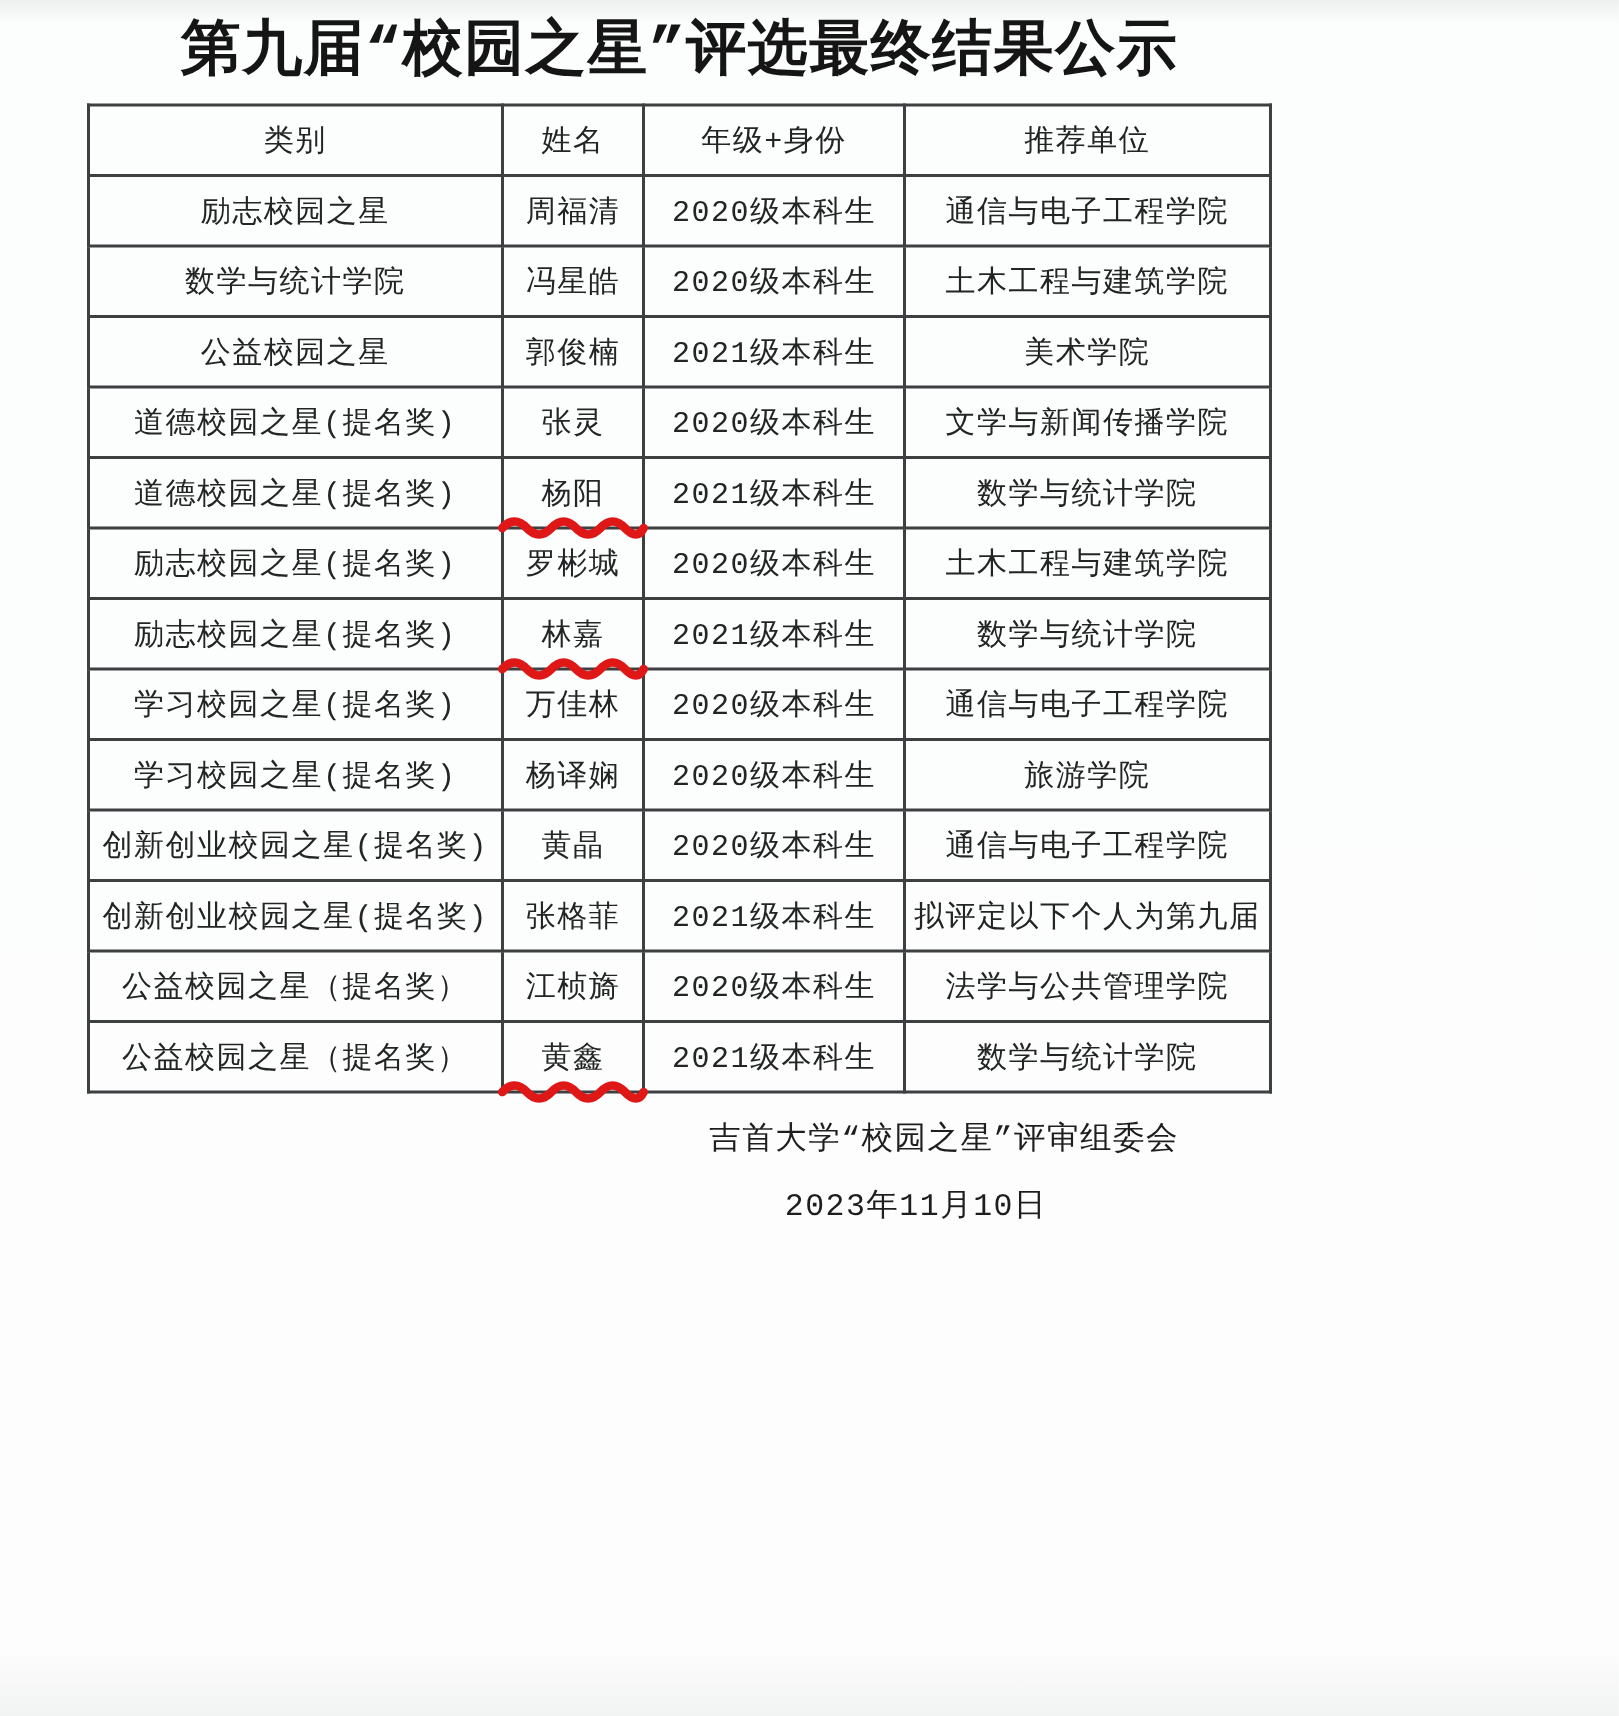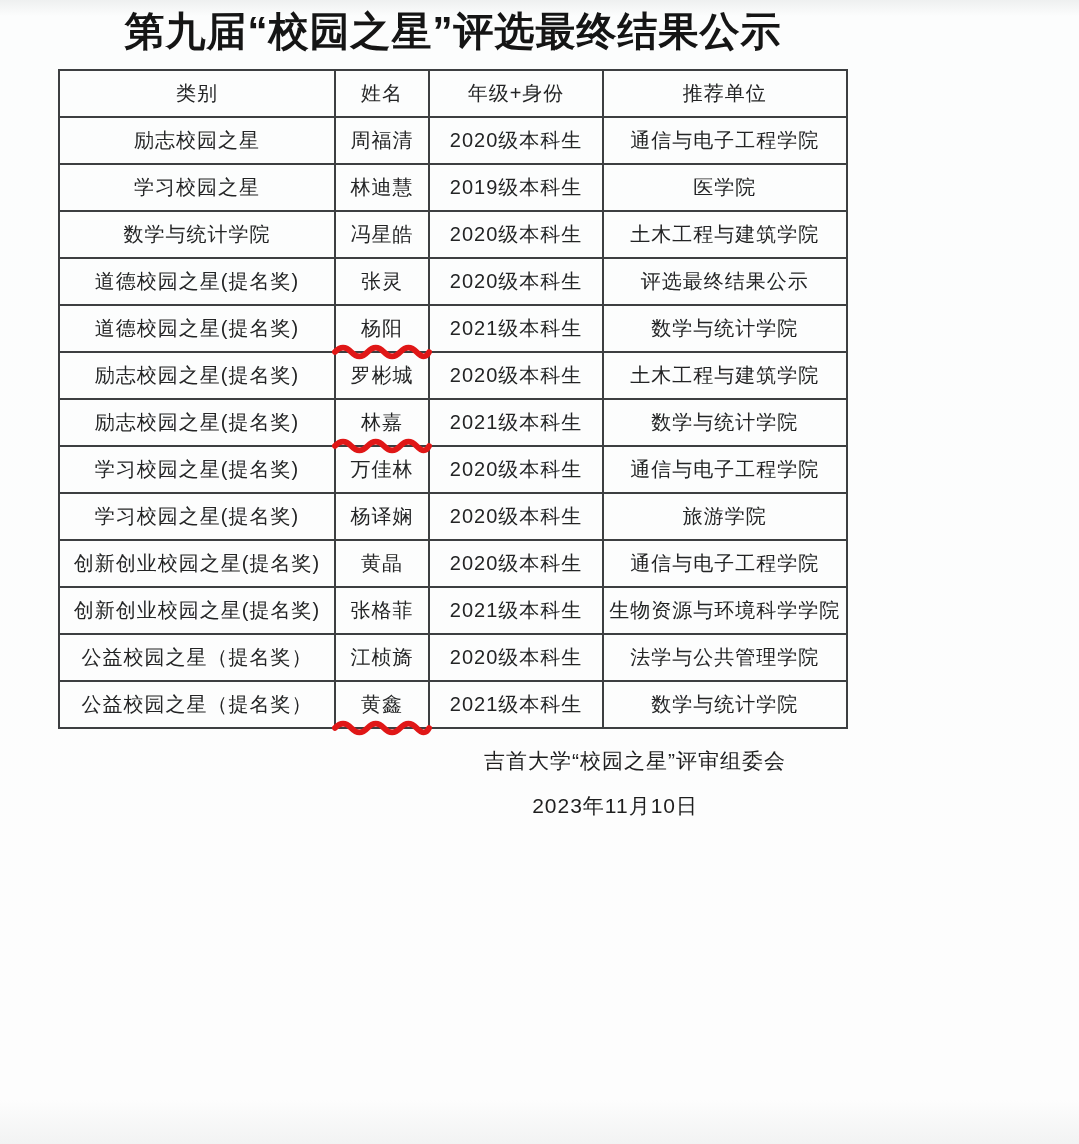--- a/index.html
+++ b/index.html
@@ -3,21 +3,21 @@
 <meta charset="utf-8">
 <style>
   * { margin: 0; padding: 0; box-sizing: border-box; }
   html, body {
     width: 1079px; height: 1144px;
     font-family: "Liberation Sans", "DejaVu Sans", sans-serif;
     color: #1e1e1e;
     background: linear-gradient(180deg, #eef0f0 0px, #fcfdfd 16px, #fdfdfd 1100px, #f2f3f3 1144px);
     overflow: hidden;
   }
-  .page { width: 906px; height: 1144px; position: relative; }
+  .page { width: 906px; height: 1144px; position: relative; font-family: Liberation Mono, monospace; }
   .doc-title {
     text-align: center;
     font-size: 40px;
     font-weight: bold;
     letter-spacing: 1px;
     padding-top: 4px;
     color: #151515;
   }
   .body-text {
     margin: 10px 64px 0 64px;
@@ -94,36 +94,36 @@
       </tr>
     </thead>
     <tbody>
         <tr>
           <td class="category-cell">励志校园之星</td>
           <td class="name-cell">周福清</td>
           <td class="grade-cell">2020级本科生</td>
           <td class="unit-cell">通信与电子工程学院</td>
         </tr>
         <tr>
-          <td class="category-cell">学习校园之星</td>
-          <td class="name-cell">林迪慧</td>
-          <td class="grade-cell">2019级本科生</td>
-          <td class="unit-cell">医学院</td>
-        </tr>
-        <tr>
           <td class="category-cell">数学与统计学院</td>
           <td class="name-cell">冯星皓</td>
           <td class="grade-cell">2020级本科生</td>
           <td class="unit-cell">土木工程与建筑学院</td>
         </tr>
         <tr>
+          <td class="category-cell">公益校园之星</td>
+          <td class="name-cell">郭俊楠</td>
+          <td class="grade-cell">2021级本科生</td>
+          <td class="unit-cell">美术学院</td>
+        </tr>
+        <tr>
           <td class="category-cell">道德校园之星(提名奖)</td>
           <td class="name-cell">张灵</td>
           <td class="grade-cell">2020级本科生</td>
-          <td class="unit-cell">评选最终结果公示</td>
+          <td class="unit-cell">文学与新闻传播学院</td>
         </tr>
         <tr>
           <td class="category-cell">道德校园之星(提名奖)</td>
           <td class="name-cell">杨阳<svg viewBox="0 0 104 18" class="wave">
               <path d="M3 9 Q 11.5 0 20 9 T 37 9 T 54 9 T 71 9 T 88 9 T 101 9" fill="none" stroke="#e01717" stroke-width="6" stroke-linecap="round"></path>
             </svg></td>
           <td class="grade-cell">2021级本科生</td>
           <td class="unit-cell">数学与统计学院</td>
         </tr>
         <tr>
@@ -155,21 +155,21 @@
         <tr>
           <td class="category-cell">创新创业校园之星(提名奖)</td>
           <td class="name-cell">黄晶</td>
           <td class="grade-cell">2020级本科生</td>
           <td class="unit-cell">通信与电子工程学院</td>
         </tr>
         <tr>
           <td class="category-cell">创新创业校园之星(提名奖)</td>
           <td class="name-cell">张格菲</td>
           <td class="grade-cell">2021级本科生</td>
-          <td class="unit-cell">生物资源与环境科学学院</td>
+          <td class="unit-cell">拟评定以下个人为第九届</td>
         </tr>
         <tr>
           <td class="category-cell">公益校园之星（提名奖）</td>
           <td class="name-cell">江桢旖</td>
           <td class="grade-cell">2020级本科生</td>
           <td class="unit-cell">法学与公共管理学院</td>
         </tr>
         <tr>
           <td class="category-cell">公益校园之星（提名奖）</td>
           <td class="name-cell">黄鑫<svg viewBox="0 0 104 18" class="wave">

